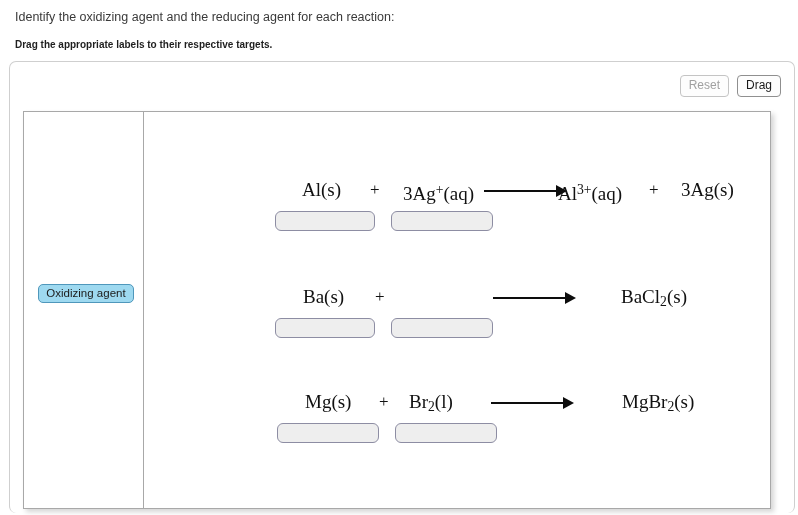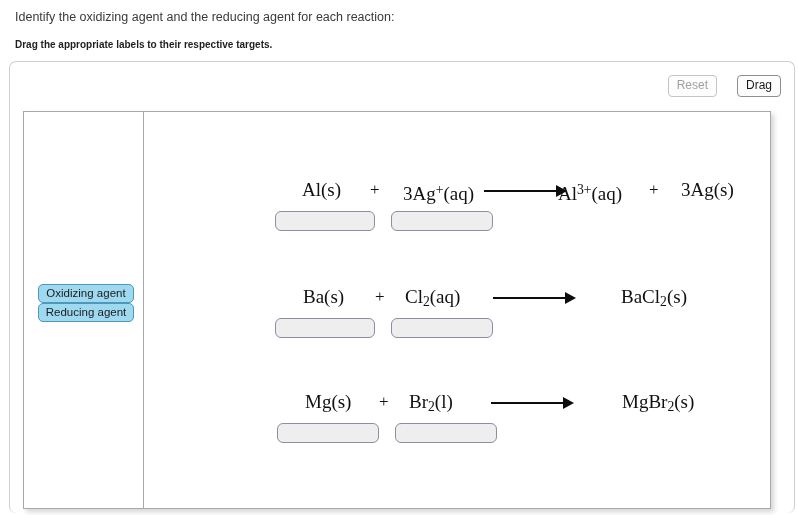--- a/index.html
+++ b/index.html
@@ -46,21 +46,21 @@
     box-sizing: border-box;
     background: #ffffff;
   }
 
   
   .toolbar {
     position: absolute;
     right: 13px;
     top: 13px;
     display: flex;
-    gap: 20px;
+    gap: 8px;
   }
   .tool-btn {
     font-family: "Liberation Sans", sans-serif;
     font-size: 12px;
     line-height: 13px;
     padding: 3px 8px 4px 8px;
     border: 1px solid #b3b3b3;
     border-radius: 4px;
     background: #fdfdfd;
     box-sizing: border-box;
@@ -214,21 +214,20 @@
   <div class="toolbar">
     <button class="tool-btn disabled">Reset</button>
     <button class="tool-btn enabled">Drag</button>
   </div>
 
   <div class="canvas">
     <div class="canvas-divider"></div>
 
     <div class="label-bank">
       <div class="drag-label">Oxidizing agent</div>
-      <div class="drag-label">Reducing agent</div>
     </div>
 
     <div class="reactions">
 
       <div class="reaction-row r1">
         <div class="eqn-line">
           <span class="term" style="left:115px;">Al(s)</span>
           <span class="plus" style="left:183px;">+</span>
           <span class="term" style="left:216px;">3Ag<sup>+</sup>(aq)</span>
           <span class="arrow" style="left:297px; width:83px;">
@@ -240,21 +239,20 @@
           <span class="term" style="left:494px;">3Ag(s)</span>
         </div>
         <div class="drop-target" style="left:88px; top:34px; width:100px;"></div>
         <div class="drop-target" style="left:204px; top:34px; width:102px;"></div>
       </div>
 
       <div class="reaction-row r2">
         <div class="eqn-line">
           <span class="term" style="left:116px;">Ba(s)</span>
           <span class="plus" style="left:188px;">+</span>
-          <span class="term" style="left:218px;">Cl<sub>2</sub>(aq)</span>
           <span class="arrow" style="left:306px; width:83px;">
             <span class="shaft" style="width:72px;"></span>
             <span class="head" style="left:72px;"></span>
           </span>
           <span class="term" style="left:434px;">BaCl<sub>2</sub>(s)</span>
         </div>
         <div class="drop-target" style="left:88px; top:34px; width:100px;"></div>
         <div class="drop-target" style="left:204px; top:34px; width:102px;"></div>
       </div>
 

